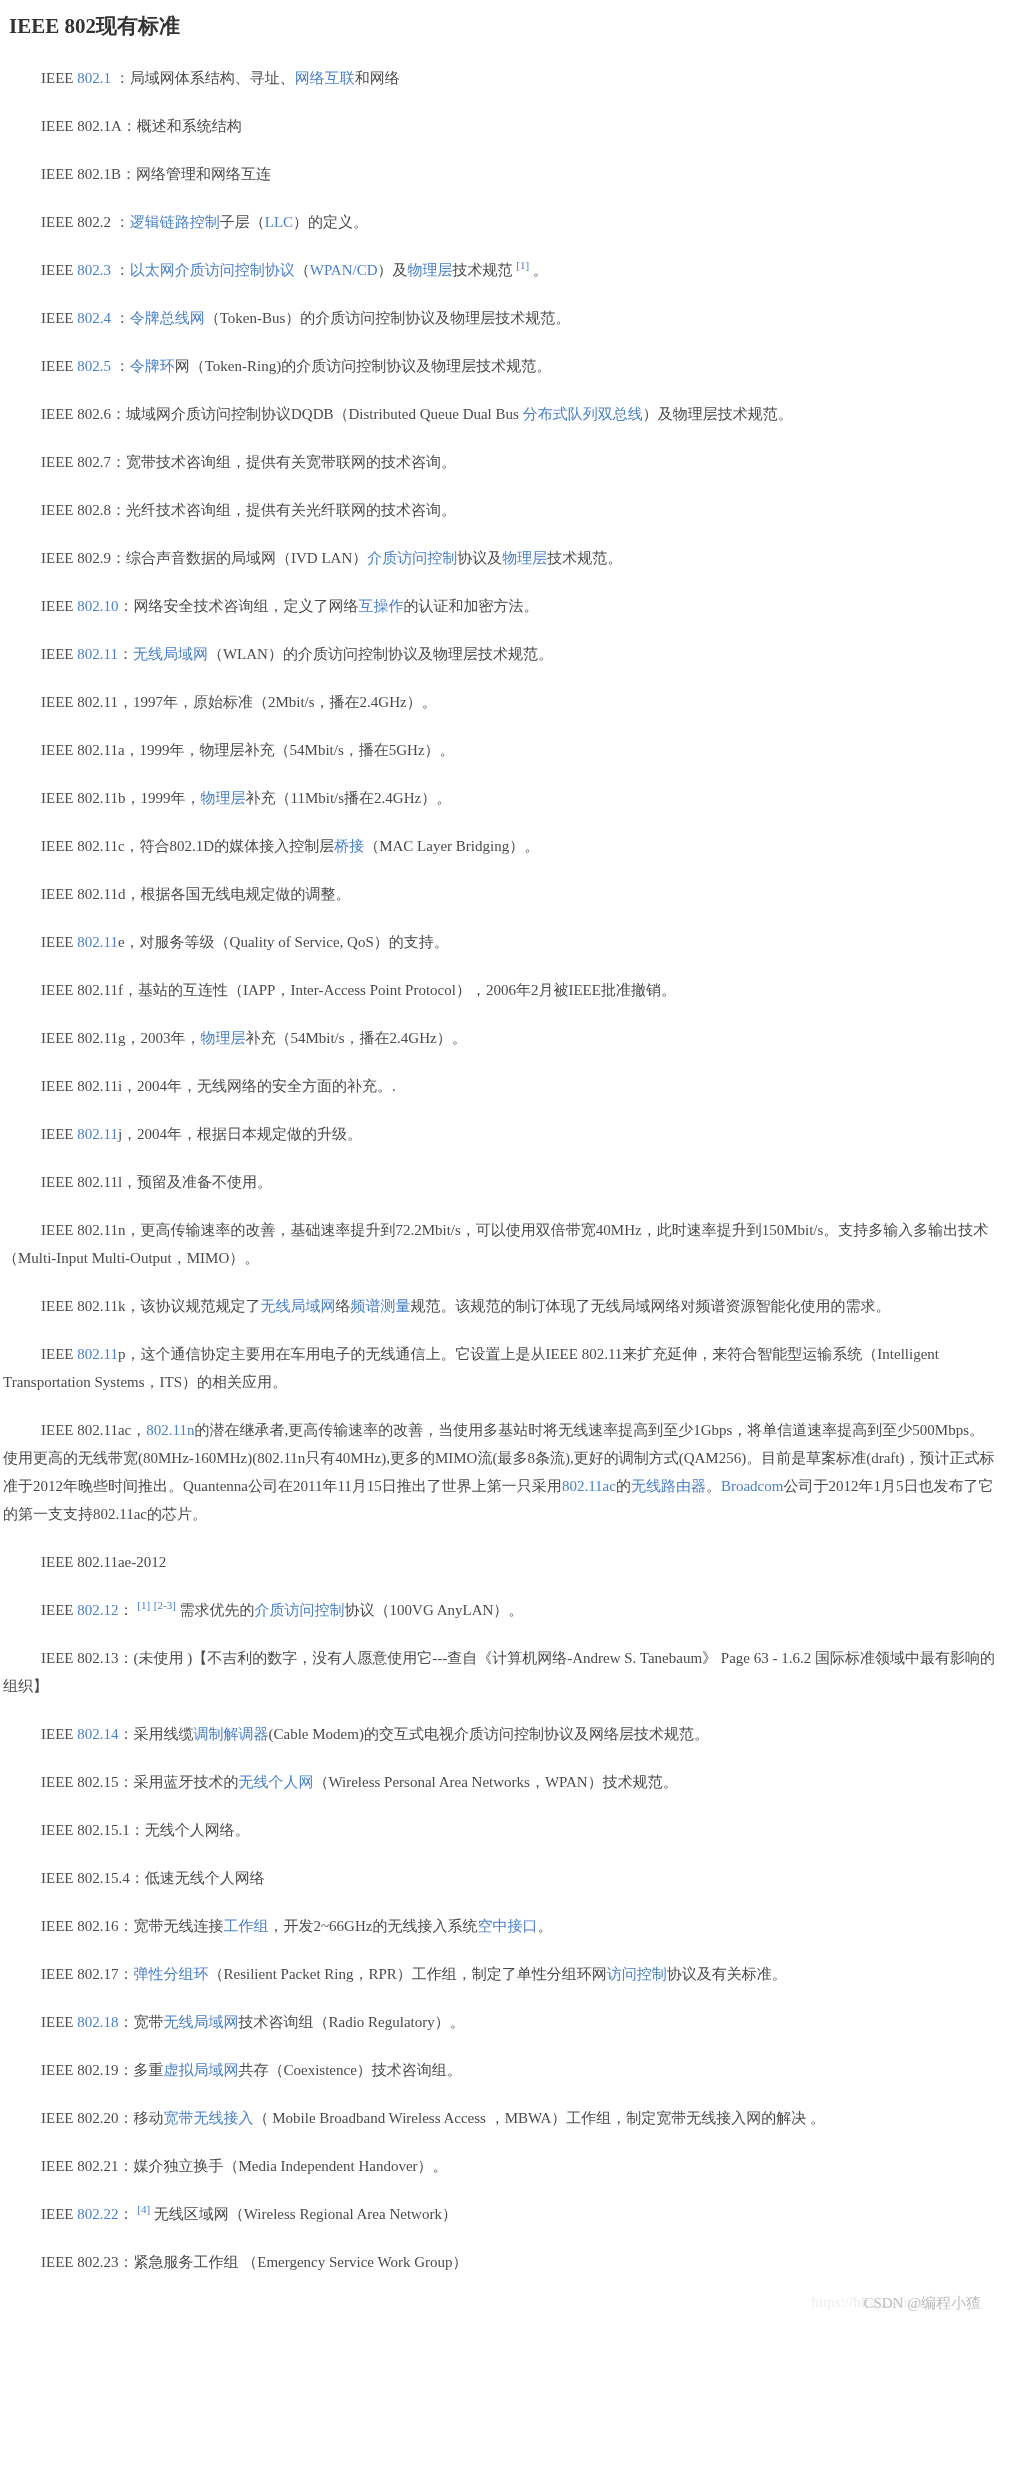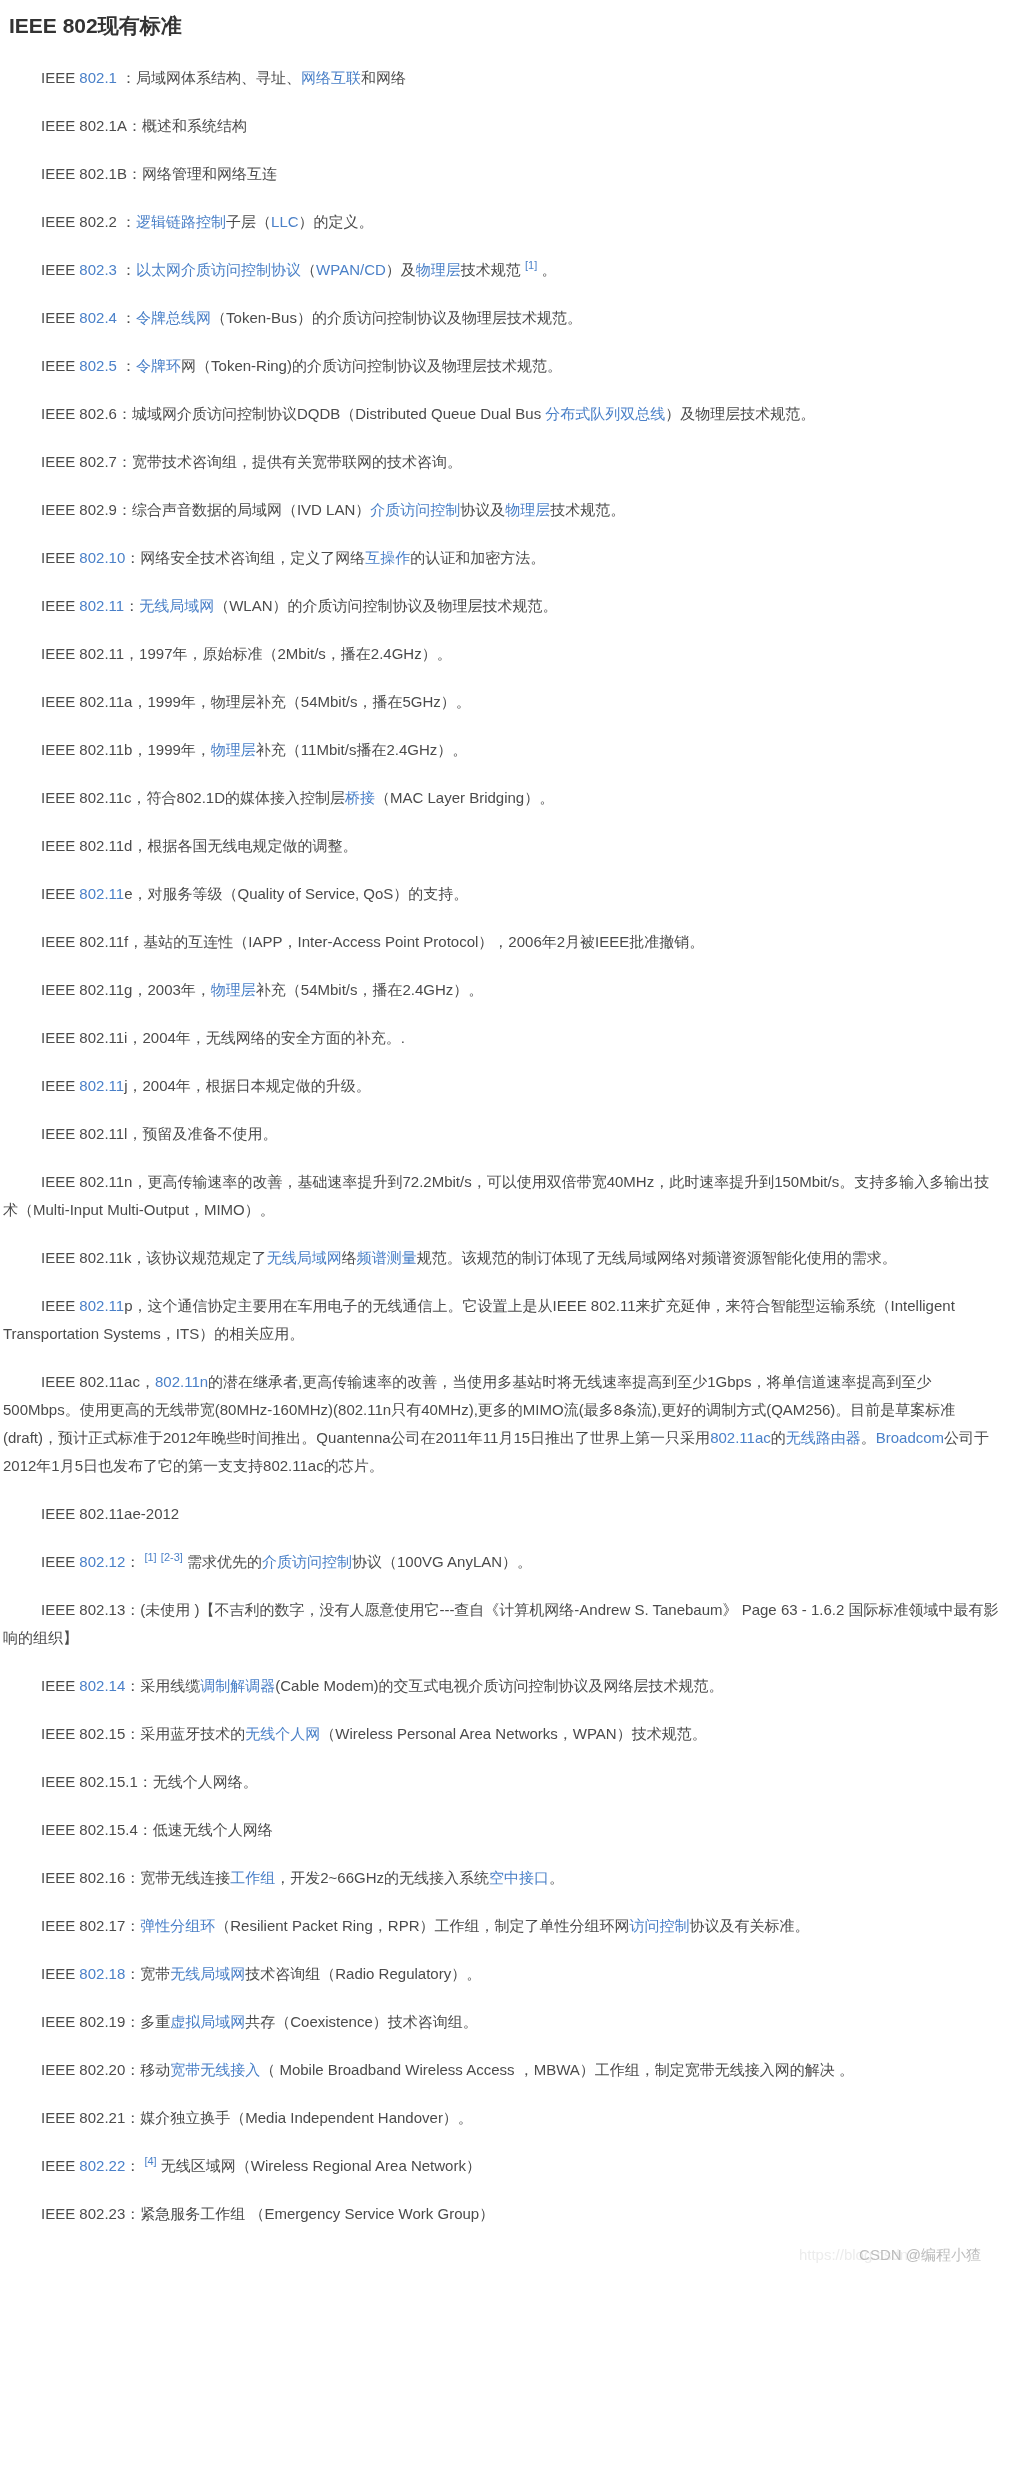--- a/index.html
+++ b/index.html
@@ -11,20 +11,21 @@
   }
   html,body{margin:0;padding:0;background:#ffffff;}
   body{font-family:"Liberation Sans","DejaVu Sans",sans-serif;}
   .page{
     width:1013px;
     min-height:2492px;
     box-sizing:border-box;
     padding:6px 14px 10px 3px;
     background:#fff;
     position:relative;
+    font-family:Liberation Serif, serif;
   }
   .page-title{
     font-size:21px;
     font-weight:700;
     color:var(--title);
     margin:6px 0 24px 6px;
     letter-spacing:0;
   }
   .item{
     font-size:15px;
@@ -76,20 +77,21 @@
   <div>
       <p class="item"><span>IEEE </span><a class="lnk" href="#">802.1</a><span> ：局域网体系结构、寻址、</span><a class="lnk" href="#">网络互联</a><span>和网络</span></p>
       <p class="item"><span>IEEE 802.1A：概述和系统结构</span></p>
       <p class="item"><span>IEEE 802.1B：网络管理和网络互连</span></p>
       <p class="item"><span>IEEE 802.2 ：</span><a class="lnk" href="#">逻辑链路控制</a><span>子层（</span><a class="lnk" href="#">LLC</a><span>）的定义。</span></p>
       <p class="item"><span>IEEE </span><a class="lnk" href="#">802.3</a><span> ：</span><a class="lnk" href="#">以太网介质访问控制协议</a><span>（</span><a class="lnk" href="#">WPAN/CD</a><span>）及</span><a class="lnk" href="#">物理层</a><span>技术规范 </span><sup class="ref">[1]</sup><span> 。</span></p>
       <p class="item"><span>IEEE </span><a class="lnk" href="#">802.4</a><span> ：</span><a class="lnk" href="#">令牌总线网</a><span>（Token-Bus）的介质访问控制协议及物理层技术规范。</span></p>
       <p class="item"><span>IEEE </span><a class="lnk" href="#">802.5</a><span> ：</span><a class="lnk" href="#">令牌环</a><span>网（Token-Ring)的介质访问控制协议及物理层技术规范。</span></p>
       <p class="item"><span>IEEE 802.6：城域网介质访问控制协议DQDB（Distributed Queue Dual Bus </span><a class="lnk" href="#">分布式队列双总线</a><span>）及物理层技术规范。</span></p>
       <p class="item"><span>IEEE 802.7：宽带技术咨询组，提供有关宽带联网的技术咨询。</span></p>
+      <p class="item"><span>IEEE 802.8：光纤技术咨询组，提供有关光纤联网的技术咨询。</span></p>
       <p class="item"><span>IEEE 802.9：综合声音数据的局域网（IVD LAN）</span><a class="lnk" href="#">介质访问控制</a><span>协议及</span><a class="lnk" href="#">物理层</a><span>技术规范。</span></p>
       <p class="item"><span>IEEE </span><a class="lnk" href="#">802.10</a><span>：网络安全技术咨询组，定义了网络</span><a class="lnk" href="#">互操作</a><span>的认证和加密方法。</span></p>
       <p class="item"><span>IEEE </span><a class="lnk" href="#">802.11</a><span>：</span><a class="lnk" href="#">无线局域网</a><span>（WLAN）的介质访问控制协议及物理层技术规范。</span></p>
       <p class="item"><span>IEEE 802.11，1997年，原始标准（2Mbit/s，播在2.4GHz）。</span></p>
       <p class="item"><span>IEEE 802.11a，1999年，物理层补充（54Mbit/s，播在5GHz）。</span></p>
       <p class="item"><span>IEEE 802.11b，1999年，</span><a class="lnk" href="#">物理层</a><span>补充（11Mbit/s播在2.4GHz）。</span></p>
       <p class="item"><span>IEEE 802.11c，符合802.1D的媒体接入控制层</span><a class="lnk" href="#">桥接</a><span>（MAC Layer Bridging）。</span></p>
       <p class="item"><span>IEEE 802.11d，根据各国无线电规定做的调整。</span></p>
       <p class="item"><span>IEEE </span><a class="lnk" href="#">802.11</a><span>e，对服务等级（Quality of Service, QoS）的支持。</span></p>
       <p class="item"><span>IEEE 802.11f，基站的互连性（IAPP，Inter-Access Point Protocol），2006年2月被IEEE批准撤销。</span></p>

